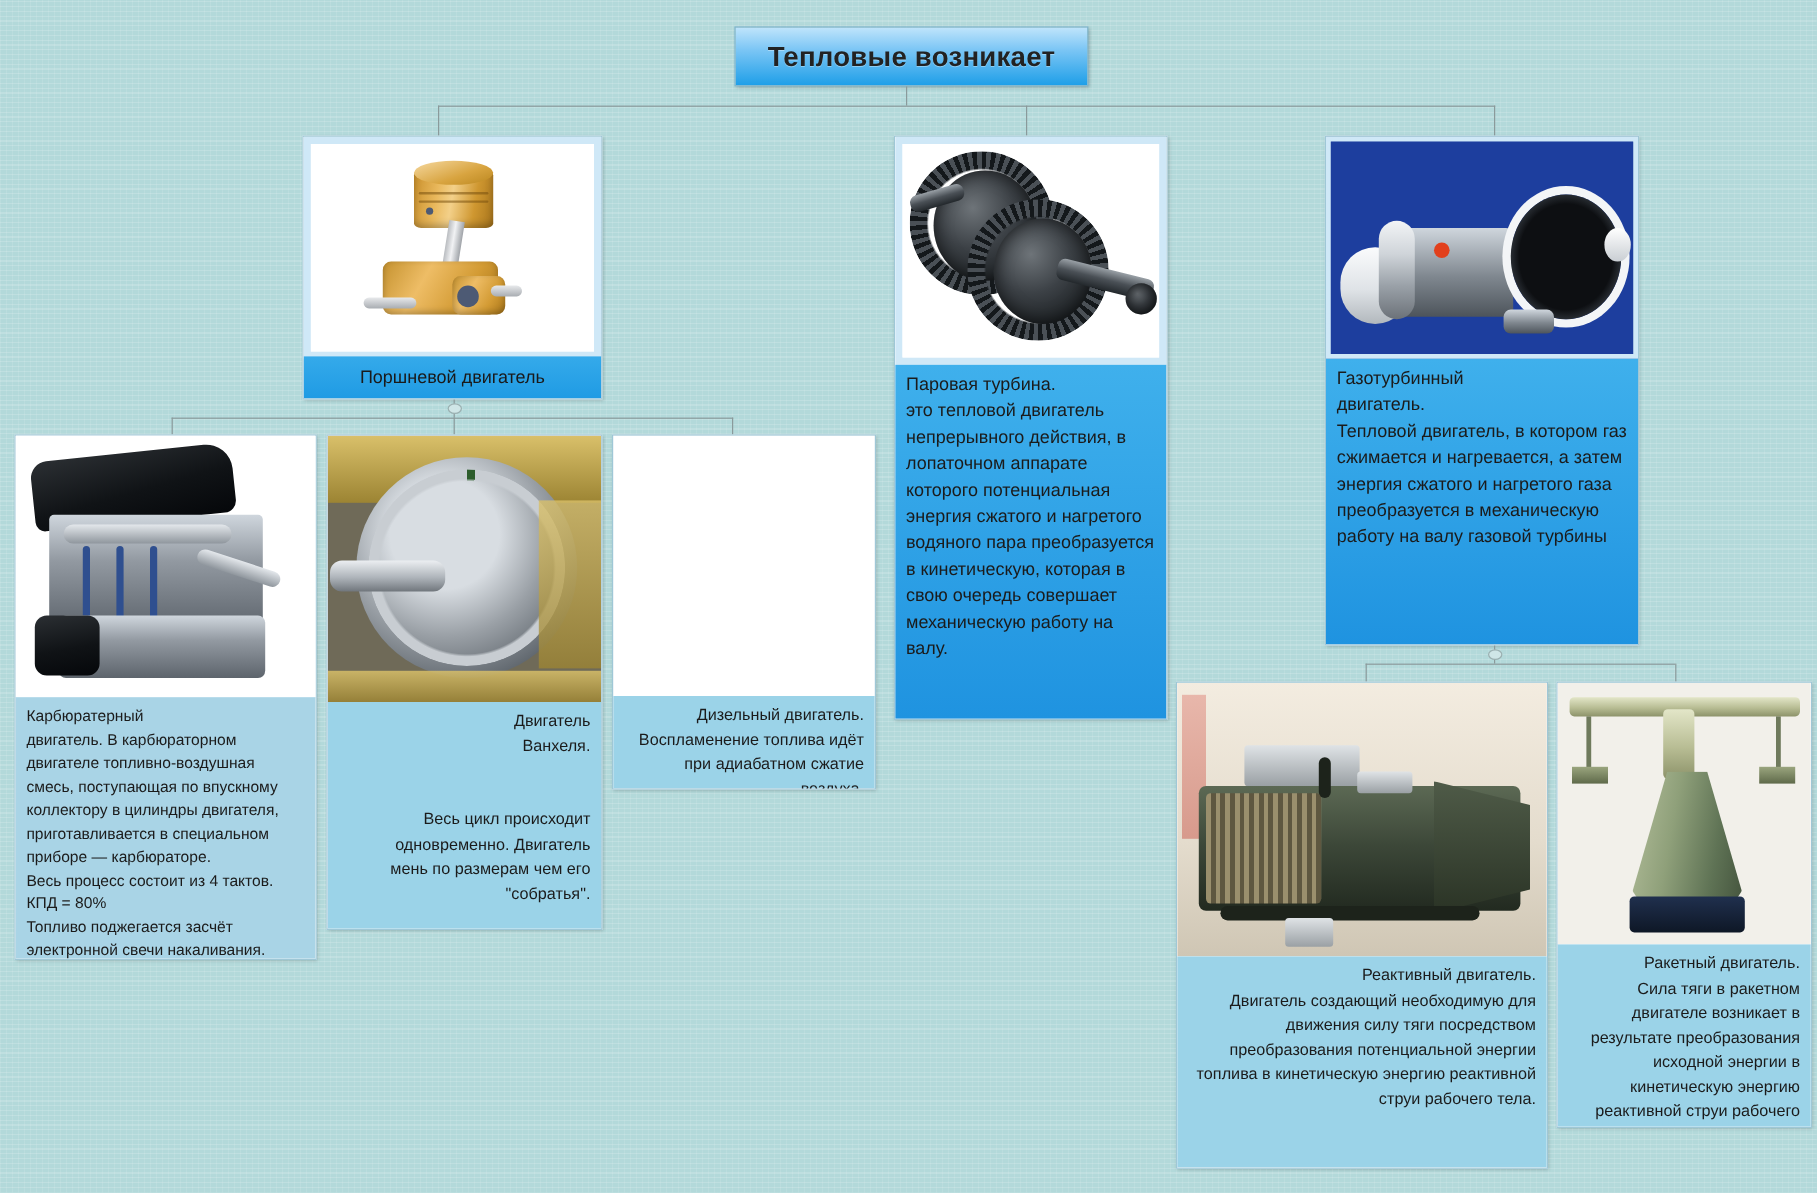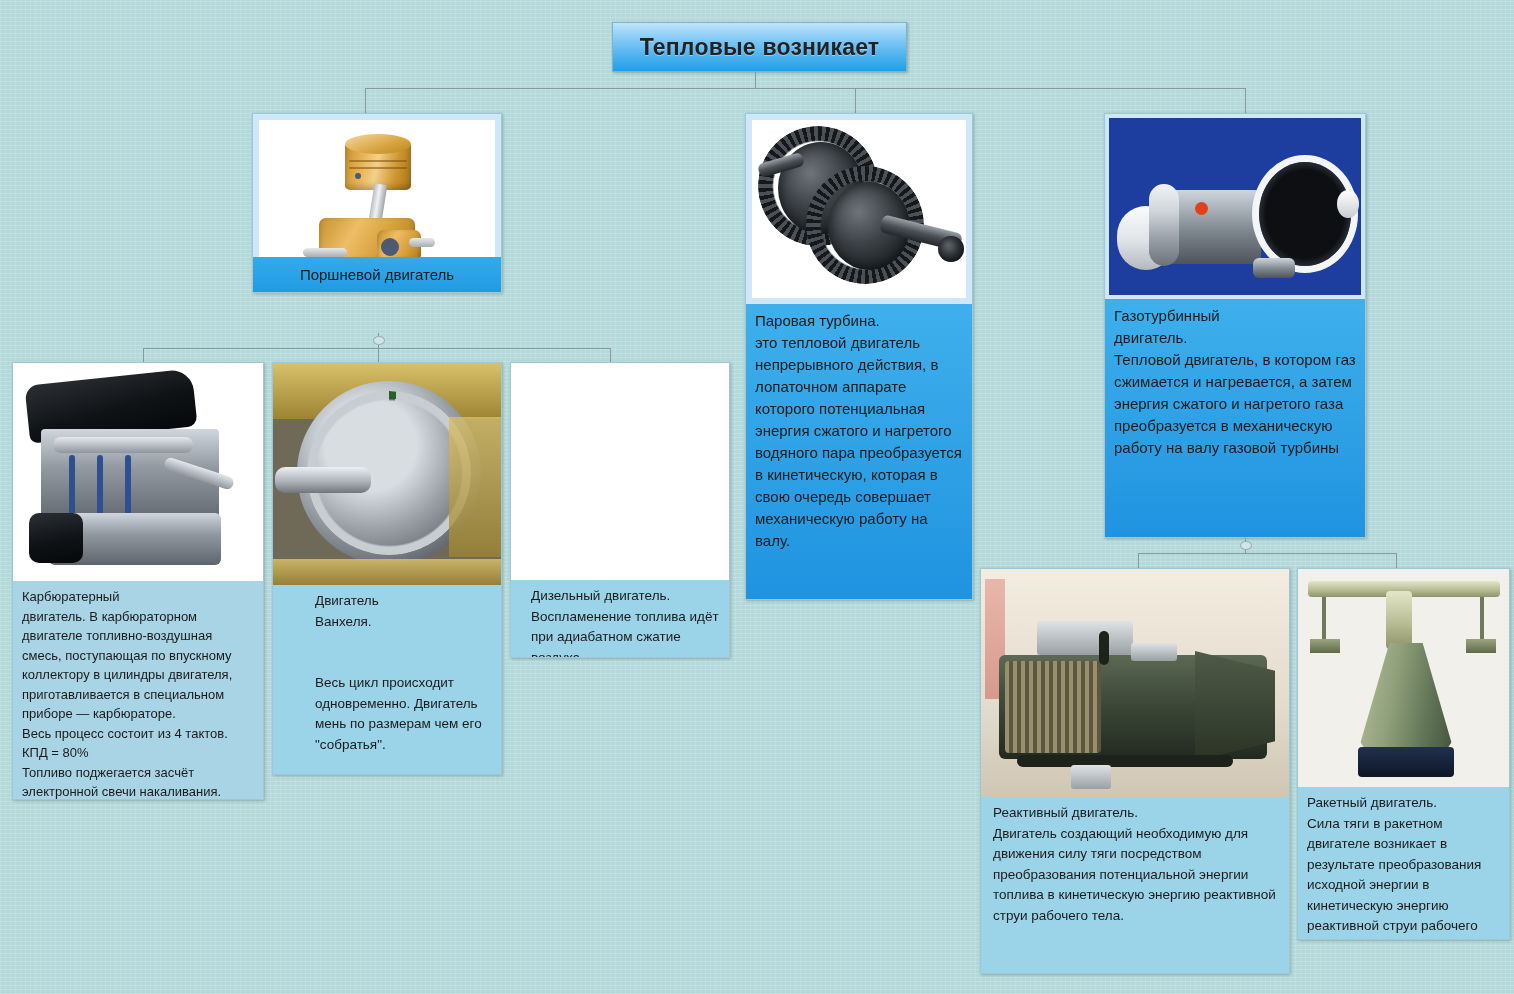--- a/index.html
+++ b/index.html
@@ -64,21 +64,21 @@
   }
   .textpanel{
     position:absolute;left:0;right:0;
     color:#1b1b1b;
     font-size:13.5px;line-height:1.52;
     padding:6px 9px 8px 9px;
     box-sizing:border-box;
     white-space:pre-line;
   }
   .panel-blue{background:linear-gradient(180deg,#3fb0ec 0%,#1f93e0 100%);font-size:15px;line-height:1.47;}
-  .panel-lightblue{background:#9bd3e8;}
+  .panel-lightblue{background:#9bd3e8;text-align:right;}
   .panel-pale{background:#a9d4e6;}
 
   .wm{
     position:absolute;right:6px;bottom:4px;
     font-size:12px;color:#111;font-weight:bold;
   }
 
   
   .ph-piston{background:#ffffff;}
   .pist-head{
@@ -229,21 +229,21 @@
 <div class="stage">
 
   <div class="node title-box" style="left:612px;top:22px;width:295px;height:50px;">Тепловые возникает</div>
 
   <div class="conn v" style="left:755px;top:72px;height:16px;"></div>
   <div class="conn h" style="left:365px;top:88px;width:881px;"></div>
   <div class="conn v" style="left:365px;top:88px;height:26px;"></div>
   <div class="conn v" style="left:855px;top:88px;height:26px;"></div>
   <div class="conn v" style="left:1245px;top:88px;height:26px;"></div>
 
-  <div class="node imgcard" style="left:252px;top:113px;width:250px;height:180px;">
+  <div class="node imgcard" style="left:252px;top:113px;width:250px;height:220px;">
     <div class="imgframe" style="height:185px;border:6px solid #cfe8f7;box-sizing:border-box;">
       <div class="photo ph-piston">
         <div class="pist-head" style="left:86px;top:22px;width:66px;height:48px;"></div>
         <div class="pist-top" style="left:86px;top:14px;width:66px;height:20px;"></div>
         <div class="ring" style="left:90px;top:40px;width:58px;"></div>
         <div class="ring" style="left:90px;top:47px;width:58px;"></div>
         <div class="pin" style="left:96px;top:53px;width:6px;height:6px;"></div>
         <div class="rod" style="left:112px;top:64px;width:13px;height:44px;"></div>
         <div class="crank" style="left:60px;top:98px;width:96px;height:44px;"></div>
         <div class="crank" style="left:118px;top:110px;width:44px;height:32px;"></div>

